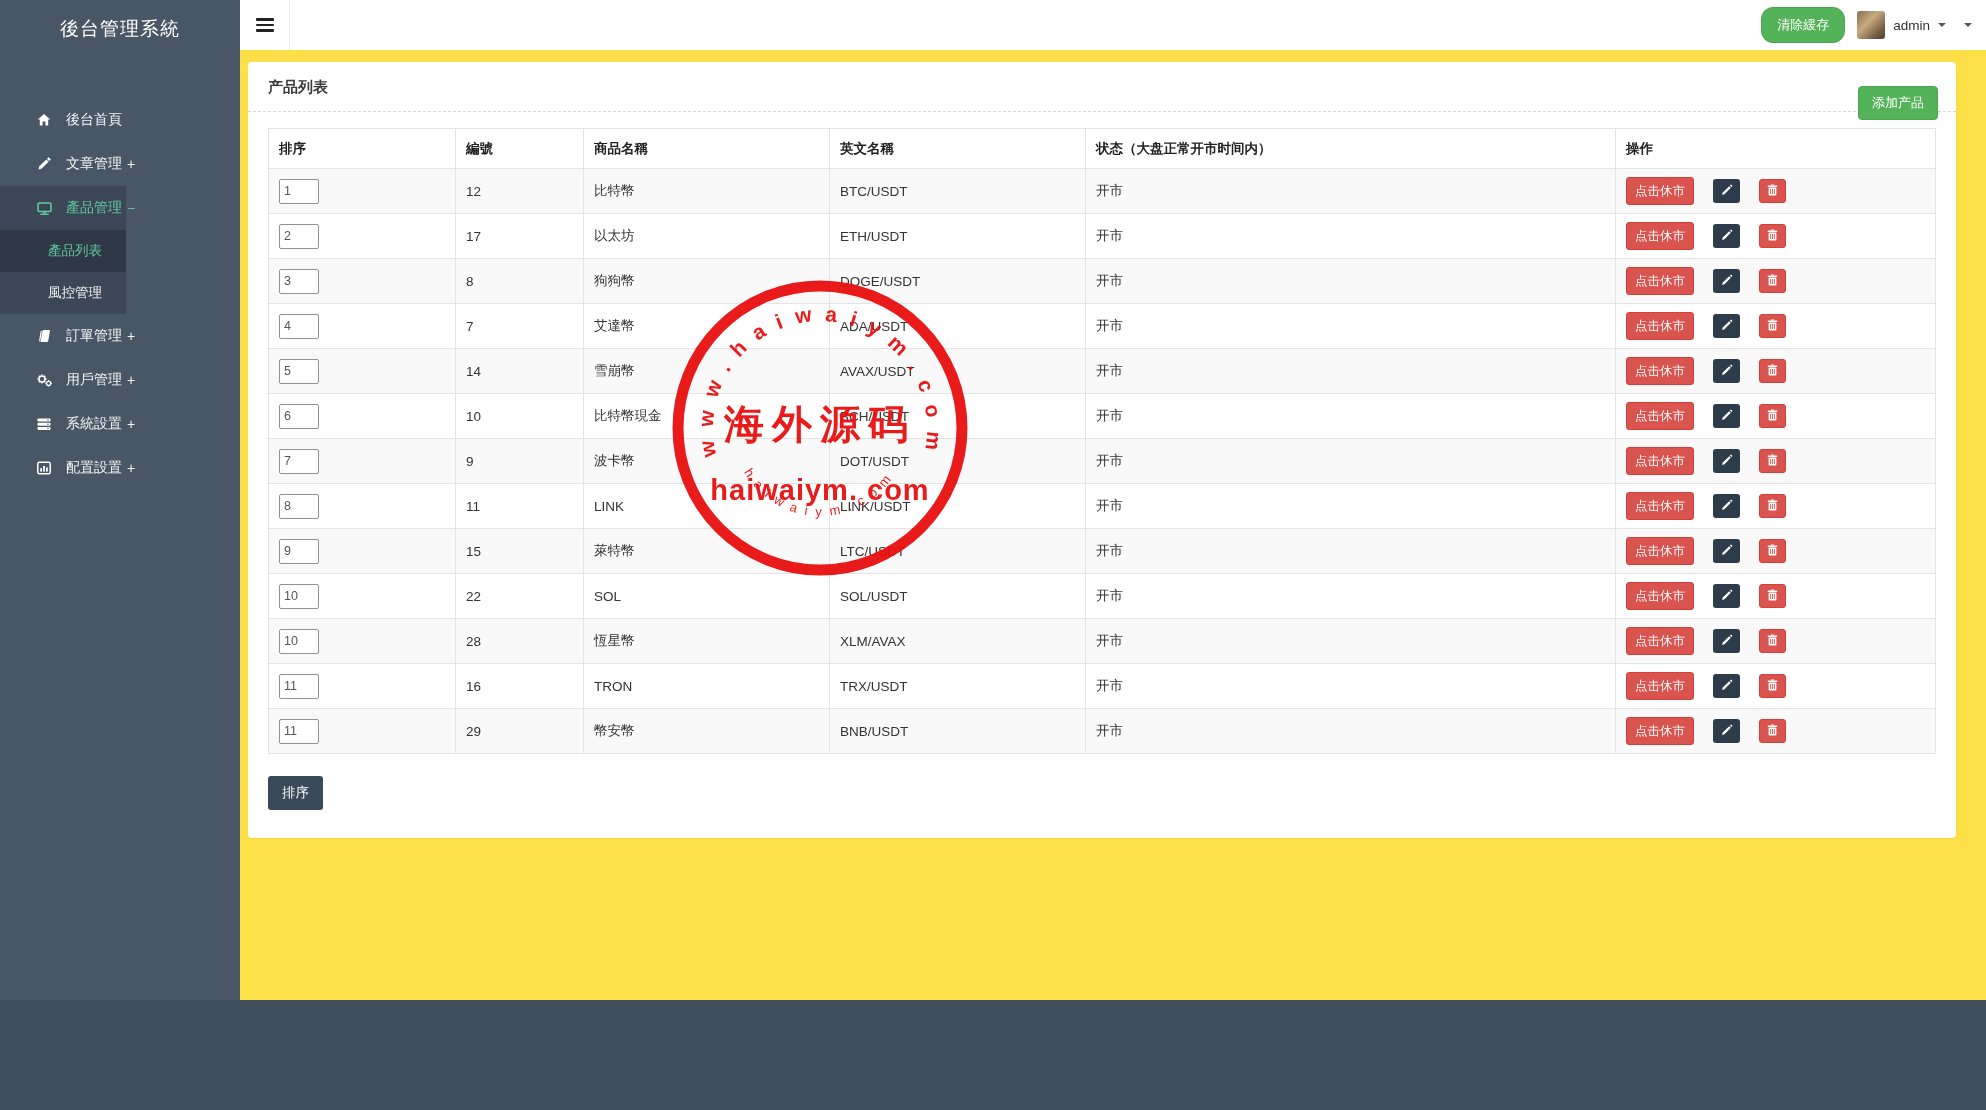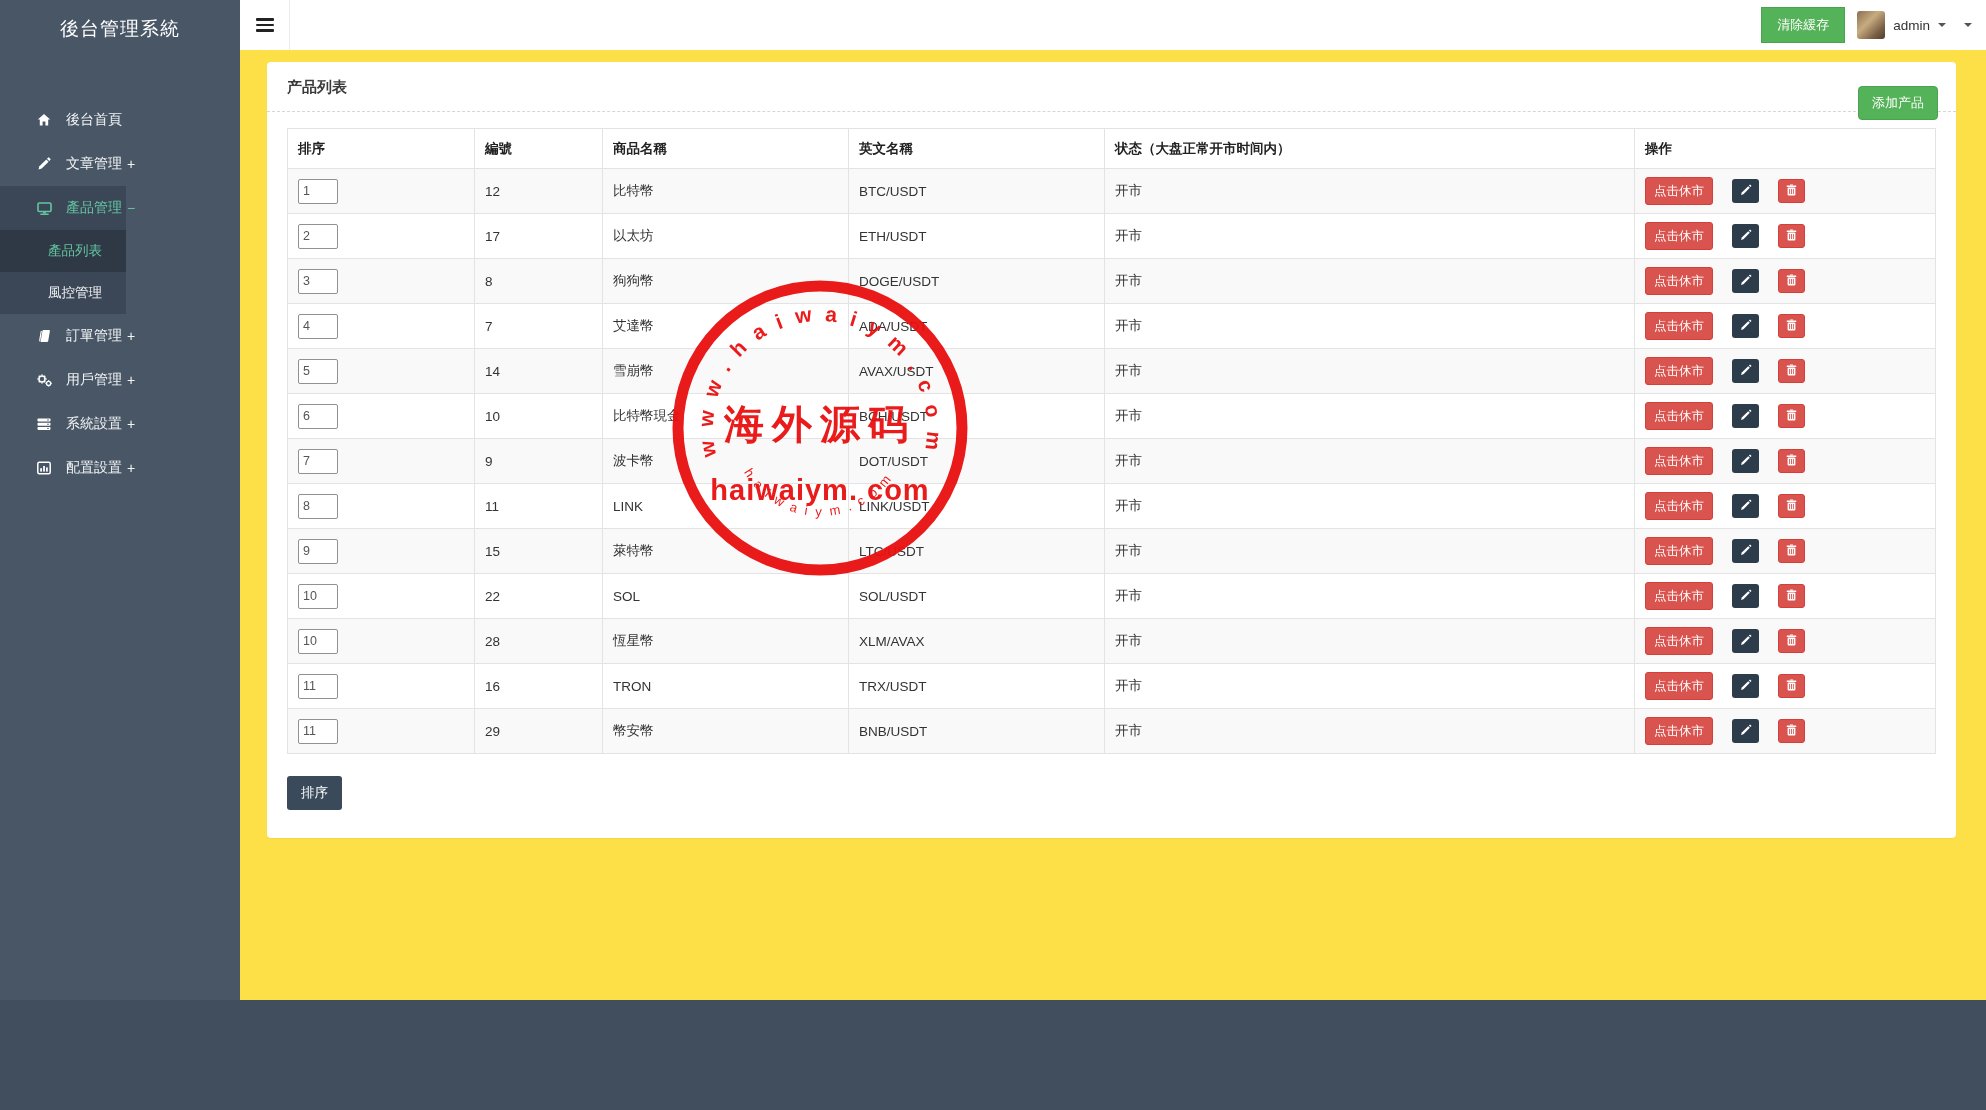--- a/index.html
+++ b/index.html
@@ -17,29 +17,29 @@
   .side-sub { height:42px; display:flex; align-items:center; padding-left:48px; font-size:13.5px; color:#f2f4f6;
               background:linear-gradient(to right,#3B4656 126px, rgba(0,0,0,0) 126px); cursor:pointer; }
   .side-sub.active { background:linear-gradient(to right,#2F3946 126px, rgba(0,0,0,0) 126px); color:#63C6A1; }
   .sfx { margin-left:5px; }
 
   
   .topbar { position:absolute; left:240px; top:0; right:0; height:50px; background:#fff; z-index:4; display:flex; align-items:center; }
   .burger { width:50px; height:50px; border-right:1px solid #ECECEC; display:flex; flex-direction:column; justify-content:center; align-items:center; gap:3px; cursor:pointer; }
   .burger span { display:block; width:18px; height:2.6px; background:#222; border-radius:1px; }
   .topbar-right { margin-left:auto; display:flex; align-items:center; gap:12px; padding-right:14px; }
-  .btn-green { background:#54B258; color:#fff; border:1px solid #4AA44E; border-radius:0; font-size:13px; padding:8px 15px; cursor:pointer; font-family:inherit; }
+  .btn-green { background:#54B258; color:#fff; border:1px solid #4AA44E; border-radius:12px; font-size:13px; padding:8px 15px; cursor:pointer; font-family:inherit; }
   .userbox { display:flex; align-items:center; gap:8px; cursor:pointer; }
   .avatar { width:28px; height:28px; border-radius:3px; background:linear-gradient(135deg,#8a6f52 0%,#c7ab80 40%,#7c6046 75%,#4e3d2e 100%); }
   .uname { font-size:13.5px; color:#333; }
   .caret { width:0; height:0; border-left:4px solid transparent; border-right:4px solid transparent; border-top:4px solid #555; }
   .caret.outer { margin-left:6px; }
 
   
-  .content { position:absolute; left:240px; top:50px; right:0; height:900px; padding:12px 30px 0 27px; overflow:hidden; }
+  .content { position:absolute; left:240px; top:50px; right:0; height:900px; padding:12px 30px 0 8px; overflow:hidden; }
   .panel { background:#fff; border-radius:4px; box-shadow:0 1px 1px rgba(0,0,0,0.04); position:relative; }
   .panel-hd { position:relative; padding:16px 20px 14px; border-bottom:1px dashed #D6D6D6; }
   .panel-title { font-size:15px; font-weight:bold; color:#3b3b3b; }
   .btn-add { position:absolute; right:18px; top:24px; background:#54B258; color:#fff; border:1px solid #4AA44E; border-radius:4px; font-size:13px; padding:7px 13px; cursor:pointer; font-family:inherit; }
   .panel-bd { padding:16px 20px 28px; }
 
   table.grid { width:100%; border-collapse:collapse; table-layout:fixed; }
   .grid th, .grid td { border:1px solid #E3E3E3; font-size:13.5px; color:#333; text-align:left; padding:0 10px; }
   .grid th { height:40px; font-weight:bold; color:#222; background:#fff; }
   .grid td { height:45px; }

